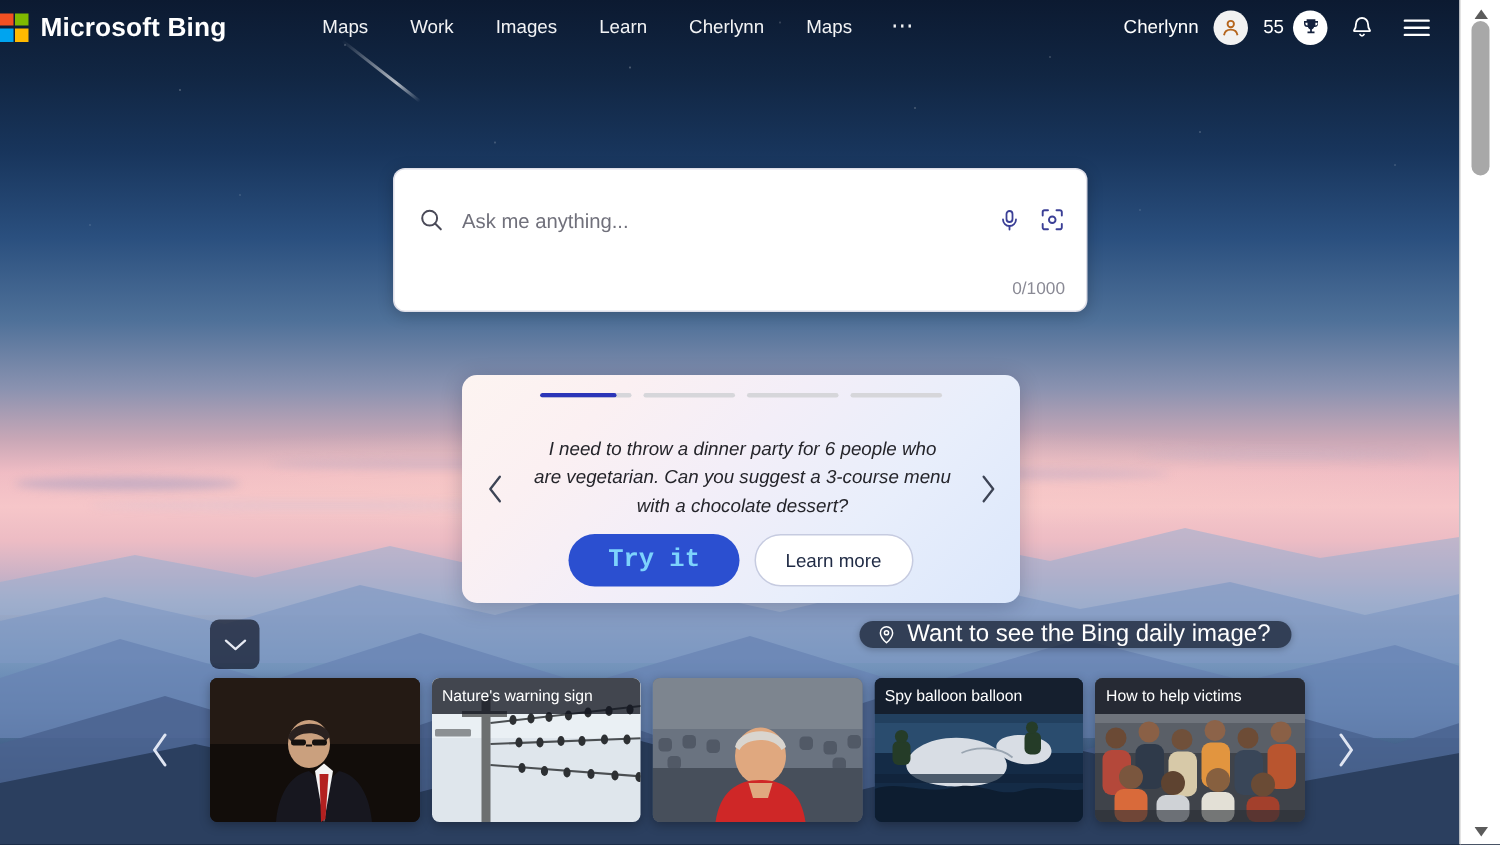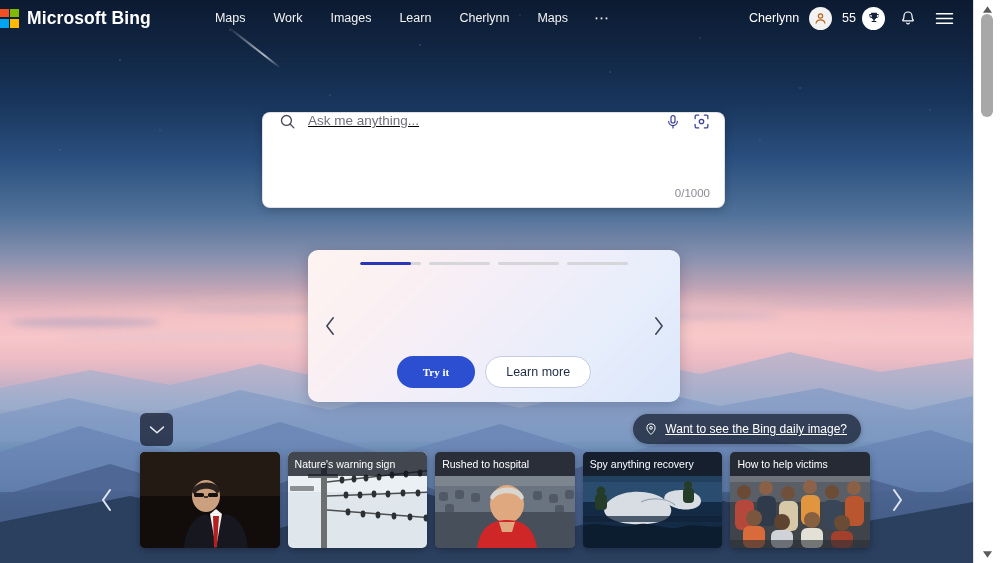--- a/index.html
+++ b/index.html
@@ -133,21 +133,21 @@
     color:#fff; border-radius:4px; cursor:pointer;
   }
 
   
   .searchbox {
     position:absolute; left:262px; top:112px; width:463px; height:96px;
     background:#fff; border-radius:8px; z-index:20;
     box-shadow: 0 2px 10px rgba(0,0,0,.22);
     border:1px solid rgba(220,220,230,.9);
   }
-  .search-row { display:flex; align-items:flex-start; height:42px; padding:0 14px 0 16px;text-decoration:underline; }
+  .search-row { display:flex; align-items:flex-end; height:42px; padding:0 14px 0 16px; }
   .search-mag { color:#4a4a58; display:flex; align-items:center; }
   .search-input {
     flex:1; border:none; outline:none; background:transparent;
     font-family:"Liberation Sans", sans-serif; font-size:13.5px; color:#1b1b1f;
     margin-left:12px;
   }
   .search-input::placeholder { color:#70707b; }
   .search-actions { display:flex; align-items:center; gap:12px; }
   .search-actions .sicon { color:#3b3f96; display:flex; align-items:center; cursor:pointer; }
   .char-counter {
@@ -173,46 +173,45 @@
   .sugg-text {
     position:absolute; left:48px; top:40px; width:278px;
     text-align:center; font-style:italic; font-size:12.5px; line-height:19px;
     color:#25252b;
   }
   .sugg-btns {
     position:absolute; left:0; right:0; top:106px;
     display:flex; justify-content:center; gap:10px;
   }
   .btn-try {
-    background:#2b4fd0; color:#ffffff; border:none; border-radius:18px;
-    padding:8px 26px; font-size:11px; font-weight:600; cursor:pointer;
-    font-family:Liberation Serif, serif;
+    background:#2b4fd0; color:#7dd3fc; border:none; border-radius:18px;
+    padding:8px 26px; font-size:17px; font-weight:600; cursor:pointer;
+    font-family:Liberation Mono, monospace;
   }
   .btn-learn {
     background:#fff; color:#1f2a44; border:1px solid #c6cbe0; border-radius:18px;
     padding:8px 20px; font-size:12.5px; cursor:pointer;
     font-family:"Liberation Sans", sans-serif;
   }
   .card-arrow {
     position:absolute; top:0; bottom:0; width:36px;
     display:flex; align-items:center; justify-content:center;
     color:#3d4455; cursor:pointer;
   }
   .card-arrow.left { left:4px; }
   .card-arrow.right { right:4px; }
 
   
   .daily-pill {
-    position:absolute; right:112px; top:414px; height:30px;
+    position:absolute; right:112px; top:414px; height:18px;
     display:flex; align-items:center; gap:7px;
     background:rgba(20,28,45,.72); color:#fff;
-    border-radius:15px; padding:0 14px 0 11px; font-size:12px;
+    border-radius:15px; padding:0 14px 0 11px; font-size:16px;
     z-index:22; cursor:pointer; white-space:nowrap;
     box-shadow: 0 1px 5px rgba(0,0,0,.25);
-    text-decoration: underline;
   }
 
   
   .collapse-btn {
     position:absolute; left:140px; top:413px; width:33px; height:33px;
     background:rgba(15,22,38,.70); border-radius:6px;
     display:flex; align-items:center; justify-content:center;
     color:#e6e9f2; z-index:22; cursor:pointer;
   }
 
@@ -405,20 +404,21 @@
       <svg width="13" height="20" viewBox="0 0 14 22" fill="none" stroke="#3d4455" stroke-width="1.7" stroke-linecap="round" stroke-linejoin="round">
         <path d="M10 2 3 11l7 9"></path>
       </svg>
     </div>
     <div class="card-arrow right">
       <svg width="13" height="20" viewBox="0 0 14 22" fill="none" stroke="#3d4455" stroke-width="1.7" stroke-linecap="round" stroke-linejoin="round">
         <path d="M4 2l7 9-7 9"></path>
       </svg>
     </div>
 
+    <div class="sugg-text">I need to throw a dinner party for 6 people who are vegetarian. Can you suggest a 3-course menu with a chocolate dessert?</div>
 
     <div class="sugg-btns">
       <button class="btn-try" style="background: rgb(43, 79, 208);">Try it</button>
       <button class="btn-learn">Learn more</button>
     </div>
   </div>
 
   <div class="daily-pill">
     <span style="display:flex;align-items:center;">
       <svg width="14" height="14" viewBox="0 0 24 24" fill="none" stroke="#fff" stroke-width="1.7">
@@ -521,21 +521,20 @@
             <rect x="10" y="52" width="9" height="9" rx="3"></rect>
               <rect x="120" y="53" width="9" height="9" rx="3"></rect>
           </g>
           <rect y="60" width="145" height="36" fill="#474f5b"></rect>
           <ellipse cx="72" cy="52" rx="17" ry="19" fill="#e0a87f"></ellipse>
           <path d="M55 46c3-14 31-14 34 0l-3 2c-4-9-24-9-28 0z" fill="#d9d5cf"></path>
           <path d="M42 96c3-20 14-28 30-28s27 8 30 28z" fill="#cf2727"></path>
           <path d="M64 70h16l-3 10h-10z" fill="#e0a87f"></path>
         </svg>
       </div>
-      <div class="news-title">Rushed to hospital</div>
     </div>
 
     <div class="news-card">
       <div class="news-thumb">
         <svg viewBox="0 0 145 96" preserveAspectRatio="none" width="145" height="96">
           <rect width="145" height="96" fill="#1b3352"></rect>
           <rect y="0" width="145" height="30" fill="#22405f"></rect>
           <path d="M0 30h145v20H0z" fill="#2a4c6e"></path>
           <path d="M0 50h145v46H0z" fill="#142b46"></path>
           <g fill="#d8dde4">
@@ -546,21 +545,21 @@
           <g fill="#253c28">
             <rect x="12" y="42" width="12" height="16" rx="4"></rect>
             <circle cx="18" cy="39" r="4.4"></circle>
             <rect x="100" y="36" width="11" height="15" rx="4"></rect>
             <circle cx="105" cy="33" r="4"></circle>
           </g>
           <rect x="0" y="64" width="145" height="6" fill="#0f2238" opacity=".7"></rect>
           <path d="M0 74c16-6 34 4 52-1s30 7 46 2 30 3 47-2v23H0z" fill="#0d1d30"></path>
         </svg>
       </div>
-      <div class="news-title">Spy anything recovery</div>
+      <div class="news-title">Spy balloon balloon</div>
     </div>
 
     <div class="news-card">
       <div class="news-thumb">
         <svg viewBox="0 0 145 96" preserveAspectRatio="none" width="145" height="96">
           <rect width="145" height="96" fill="#3f434a"></rect>
           <rect width="145" height="30" fill="#6f747c"></rect>
           <rect y="30" width="145" height="20" fill="#5a5f67"></rect>
           <g>
             <circle cx="14" cy="40" r="7" fill="#6b4a35"></circle>

